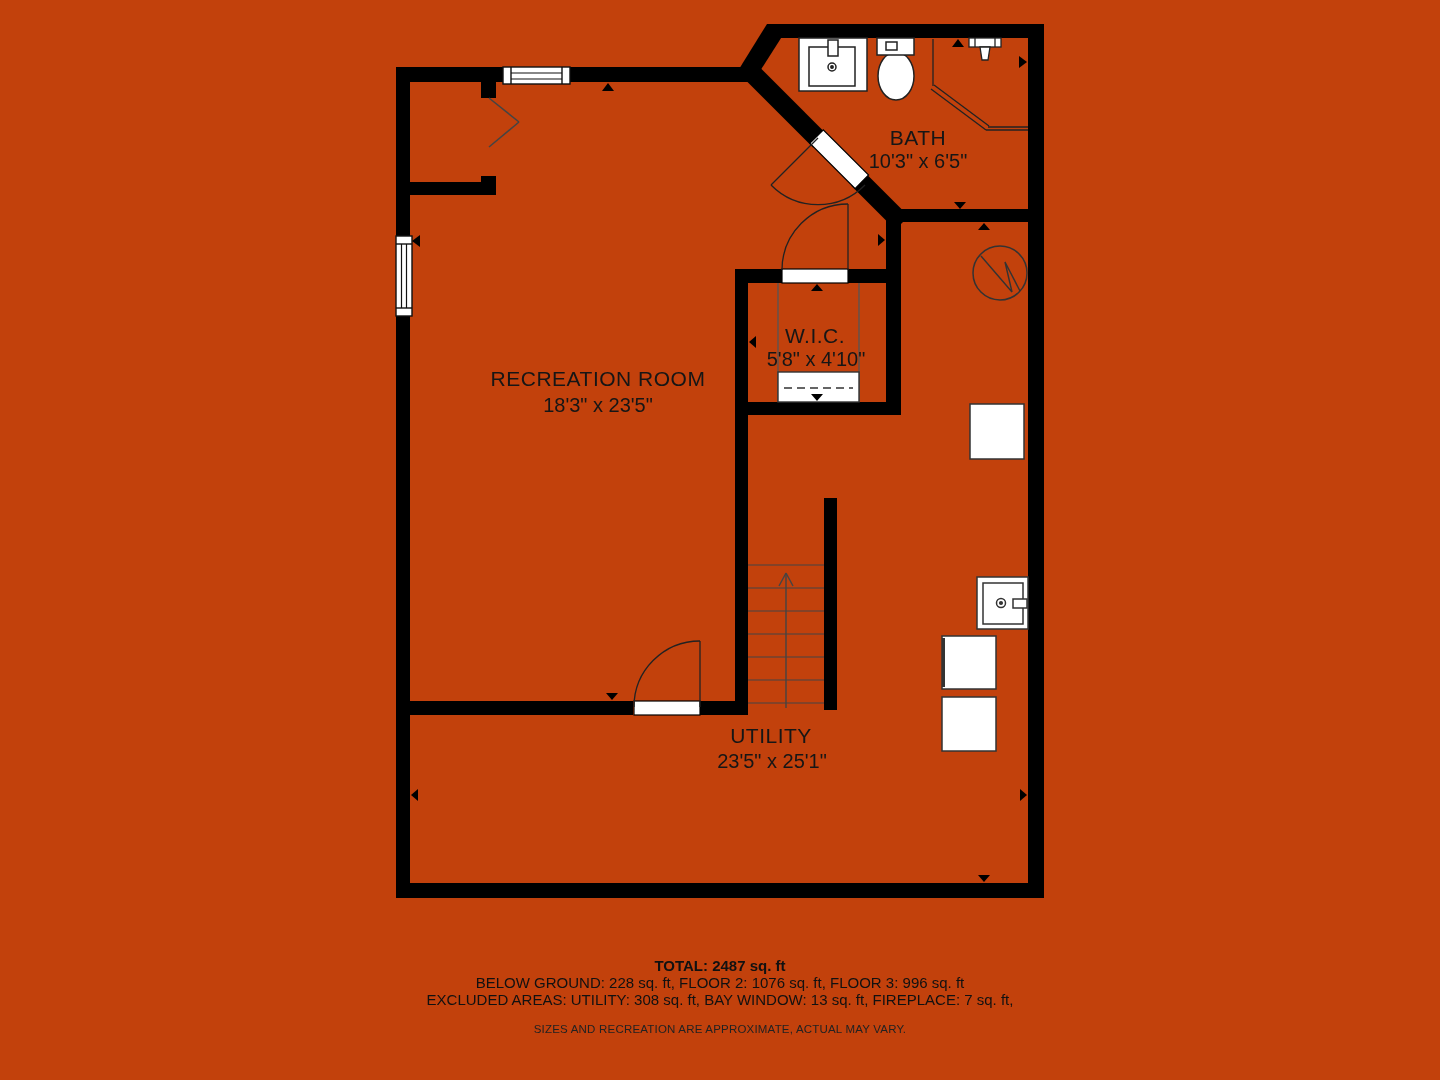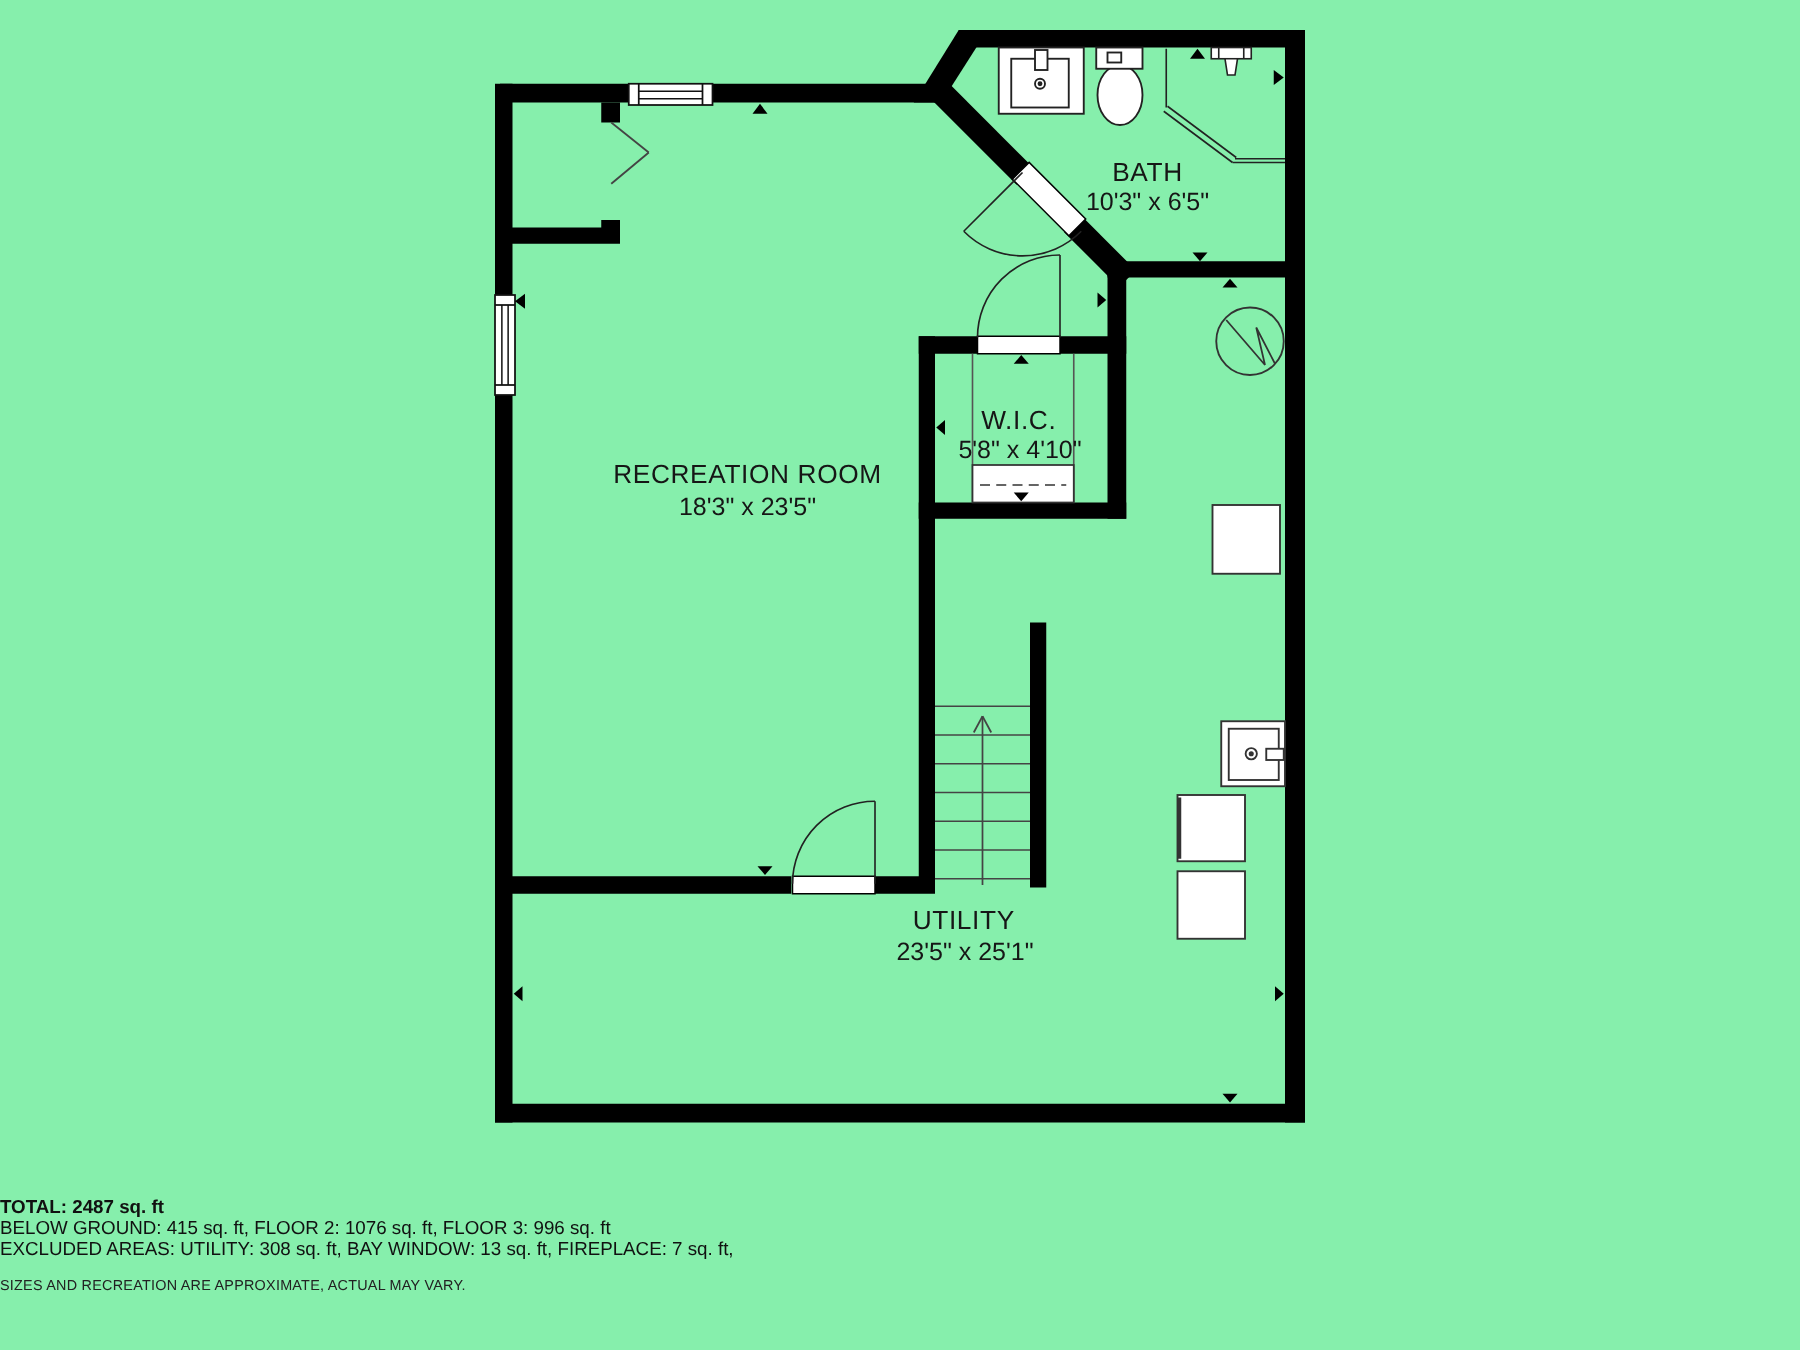--- a/index.html
+++ b/index.html
@@ -1,21 +1,21 @@
 <!DOCTYPE html>
 <html><head>
 <meta charset="utf-8">
 <style>
   html,body{margin:0;padding:0;background:#ffffff;}
-  .page{position:relative;width:1440px;height:1080px;background:#86efac;overflow:hidden;
+  .page{position:relative;width:1440px;height:1080px;background:#c2410c;overflow:hidden;
         font-family:"Liberation Sans", sans-serif;}
   .plan-svg{position:absolute;left:0;top:0;width:1440px;height:1080px;}
   .room-name{font-family:"Liberation Sans", sans-serif;font-size:21px;fill:#161616;letter-spacing:.5px;}
   .room-dims{font-family:"Liberation Sans", sans-serif;font-size:20px;fill:#161616;}
-  .footer{position:absolute;left:0;right:0;top:957px;color:#111;
+  .footer{position:absolute;left:0;right:0;top:957px;text-align:center;color:#111;
           font-family:"Liberation Sans", sans-serif;font-size:15px;line-height:17px;}
   .footer p{margin:0;}
   .footer .total{font-weight:bold;}
   .footer .disclaimer{margin-top:13px;font-size:11.5px;color:#222;letter-spacing:.2px;}
 </style>
 </head>
 <body>
 
 <div class="page">
 
@@ -202,18 +202,18 @@
       <text x="598" y="386" class="room-name">RECREATION ROOM</text>
       <text x="598" y="412" class="room-dims">18'3" x 23'5"</text>
 
       <text x="771" y="743" class="room-name">UTILITY</text>
       <text x="772" y="768" class="room-dims">23'5" x 25'1"</text>
     </g>
   </svg>
 
   <div class="footer">
     <p class="total">TOTAL: 2487 sq. ft</p>
-    <p>BELOW GROUND: 415 sq. ft, FLOOR 2: 1076 sq. ft, FLOOR 3: 996 sq. ft</p>
+    <p>BELOW GROUND: 228 sq. ft, FLOOR 2: 1076 sq. ft, FLOOR 3: 996 sq. ft</p>
     <p>EXCLUDED AREAS: UTILITY: 308 sq. ft, BAY WINDOW: 13 sq. ft, FIREPLACE: 7 sq. ft,</p>
     <p class="disclaimer">SIZES AND RECREATION ARE APPROXIMATE, ACTUAL MAY VARY.</p>
   </div>
 
 </div>
 
 </body></html>

